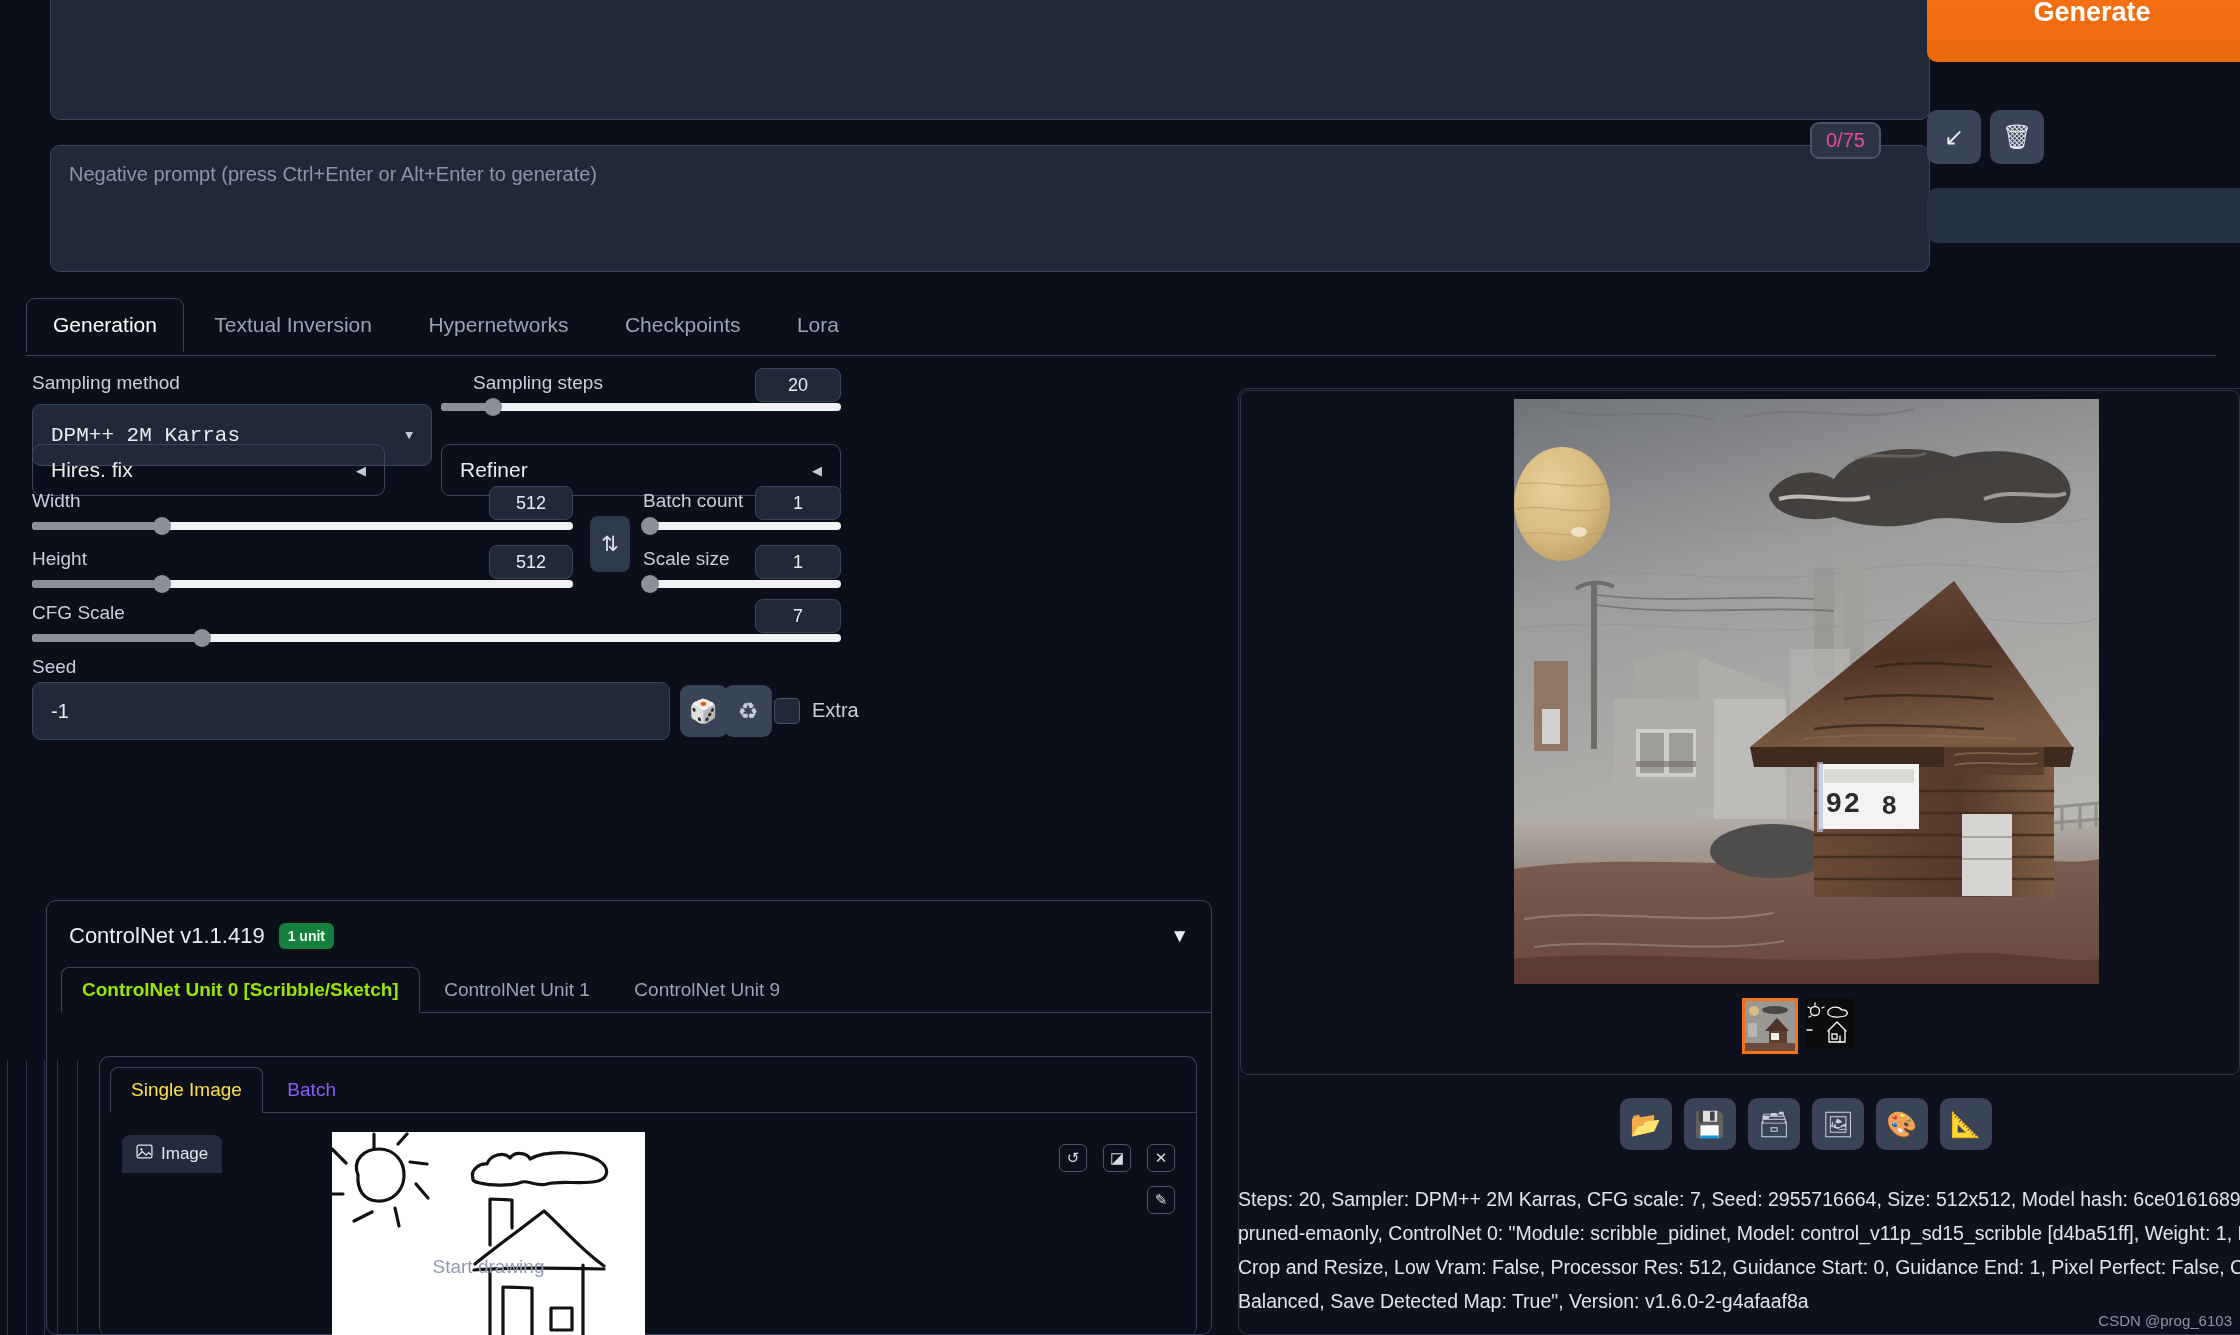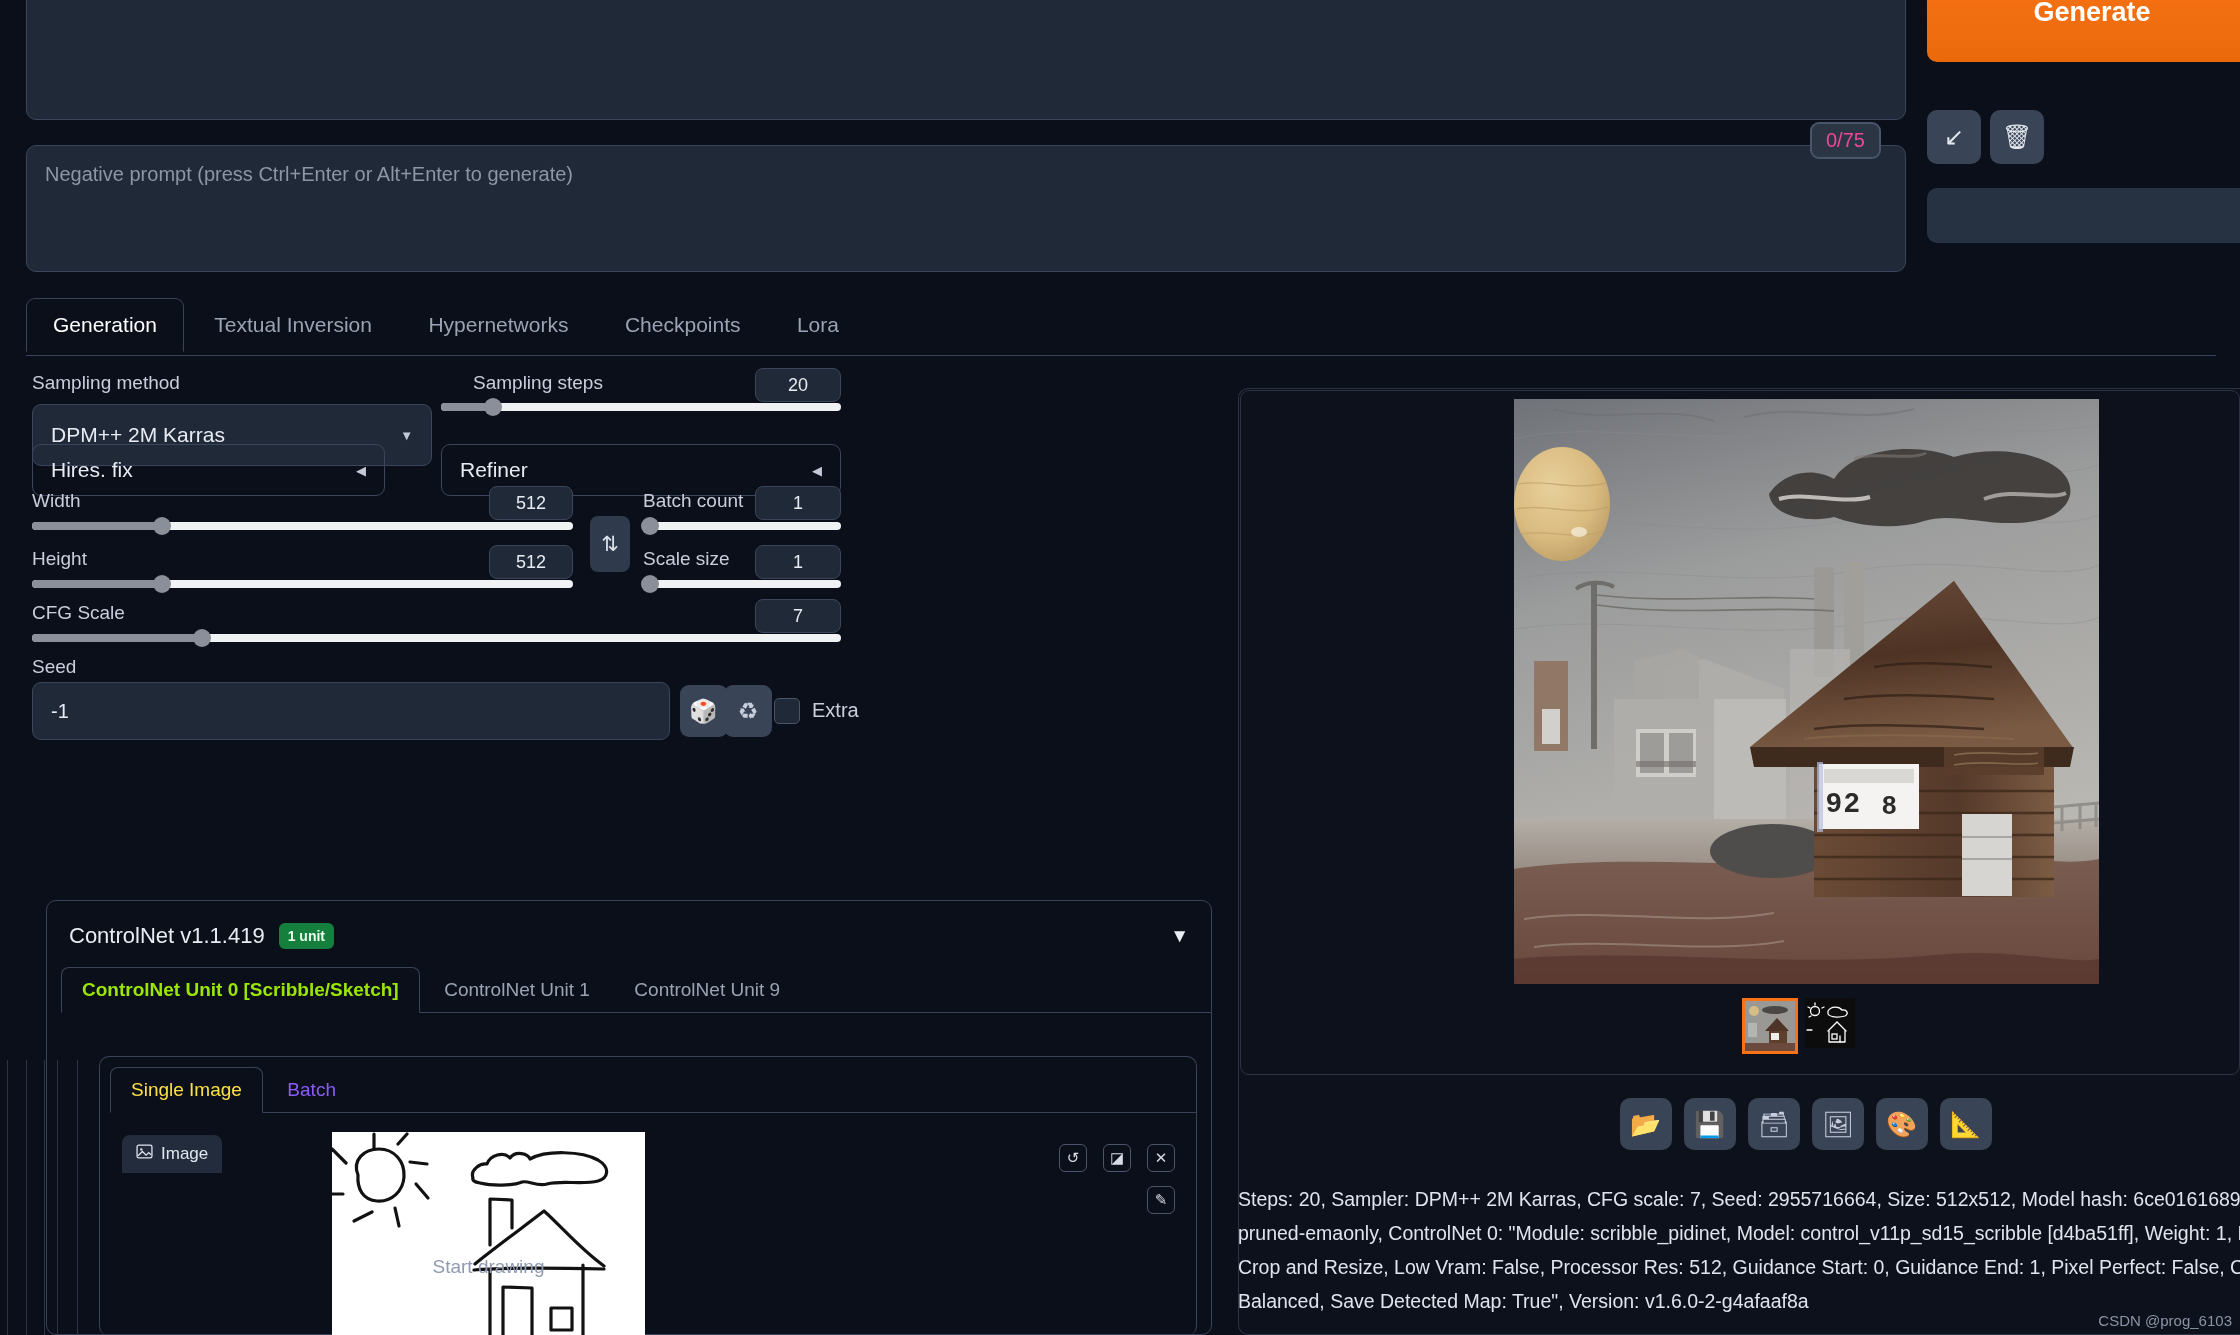--- a/index.html
+++ b/index.html
@@ -15,20 +15,21 @@
   
   .prompt-wrap { position: absolute; left: 26px; top: -48px; width: 1880px; }
   .prompt-box {
     background: #1f2937;
     border: 1px solid #3b465c;
     border-radius: 10px;
     width: 1880px;
     padding: 14px 18px;
     color: #8b94a6;
     font-size: 20px;
+    margin-left: 24px;
   }
   #prompt-positive { height: 168px; }
   #prompt-negative { height: 127px; margin-top: 25px; }
   .ph { color: #8d95a6; font-size: 20px; line-height: 28px; }
 
   .counter {
     position: absolute;
     background: #2b3544;
     border: 2px solid #49556b;
     border-radius: 9px;
@@ -90,20 +91,21 @@
   .left-panel { position: absolute; left: 0px; top: 368px; width: 1222px; height: 967px; }
   .field-label { font-size: 19px; color: #c8cedb; }
 
   .row { position: absolute; }
 
   .select-box {
     background: #1f2937; border: 1px solid #3b465c; border-radius: 9px;
     height: 62px; display: flex; align-items: center;
     padding: 0 18px; font-size: 21px; color: #e8ebf1; cursor: pointer;
     justify-content: space-between;
+    font-family: Liberation Mono, monospace;
   }
   .caret { font-size: 13px; color: #c3c9d6; }
 
   .accordion {
     background: transparent; border: 1px solid #3b465c; border-radius: 9px;
     height: 52px; display: flex; align-items: center; justify-content: space-between;
     padding: 0 18px; font-size: 21px; color: #e8ebf1; cursor: pointer;
   }
 
   .numbox {

